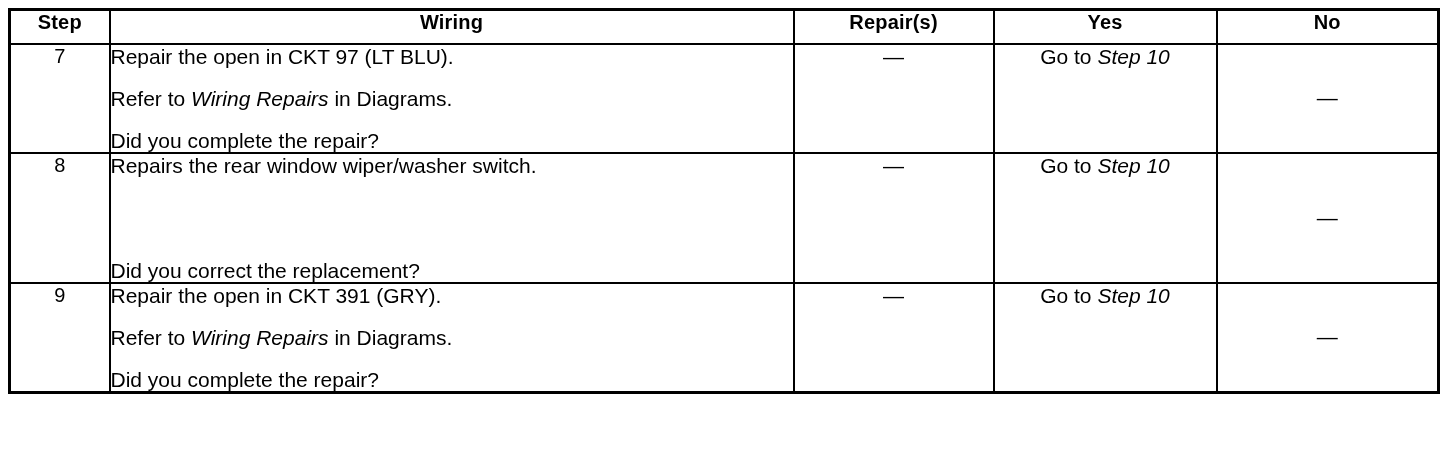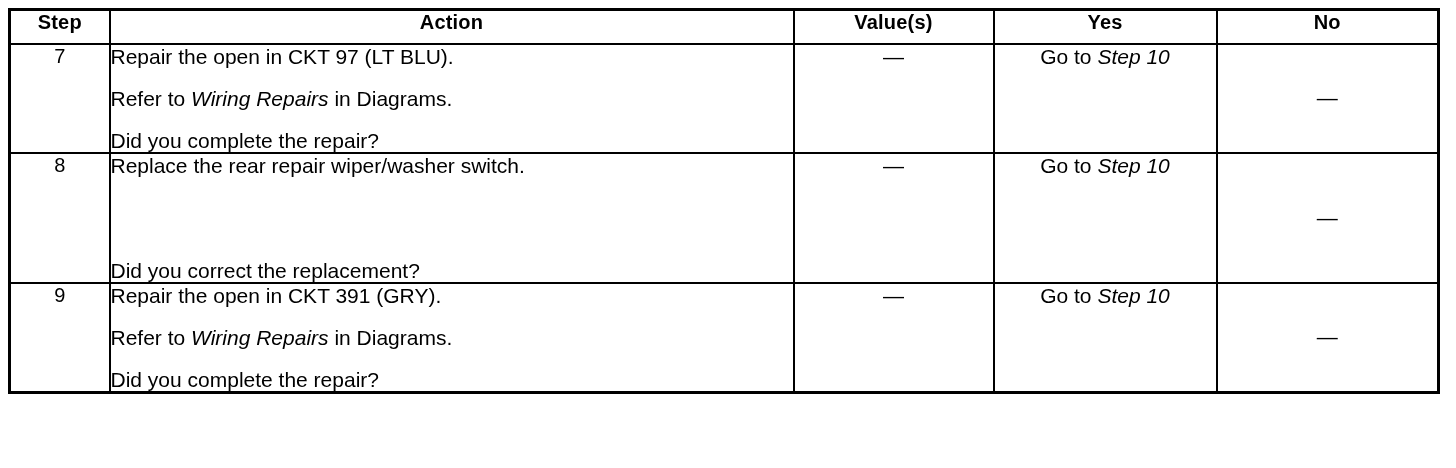--- a/index.html
+++ b/index.html
@@ -126,22 +126,22 @@
       <col class="c-step">
       <col class="c-action">
       <col class="c-value">
       <col class="c-yes">
       <col class="c-no">
     </colgroup>
 
     <thead>
       <tr>
         <th>Step</th>
-        <th>Action</th>
-        <th>Value(s)</th>
+        <th>Wiring</th>
+        <th>Repair(s)</th>
         <th>Yes</th>
         <th>No</th>
       </tr>
     </thead>
 
     <tbody id="tbody">
         <tr class="r7">
           <td class="step">7</td>
           <td class="action">
             <div class="lines">
@@ -151,21 +151,21 @@
             </div>
           </td>
           <td class="value"><span class="dash">—</span></td>
           <td class="yesno">Go to <i>Step 10</i></td>
           <td class="yesno mid">—</td>
         </tr>
         <tr class="r8">
           <td class="step">8</td>
           <td class="action">
             <div class="lines">
-              <div class="ln">Replace the rear repair wiper/washer switch.</div>
+              <div class="ln">Repairs the rear window wiper/washer switch.</div>
               <div class="ln blank">&nbsp;</div>
               <div class="ln">Did you correct the replacement?</div>
             </div>
           </td>
           <td class="value"><span class="dash">—</span></td>
           <td class="yesno">Go to <i>Step 10</i></td>
           <td class="yesno mid">—</td>
         </tr>
         <tr class="r9">
           <td class="step">9</td>

